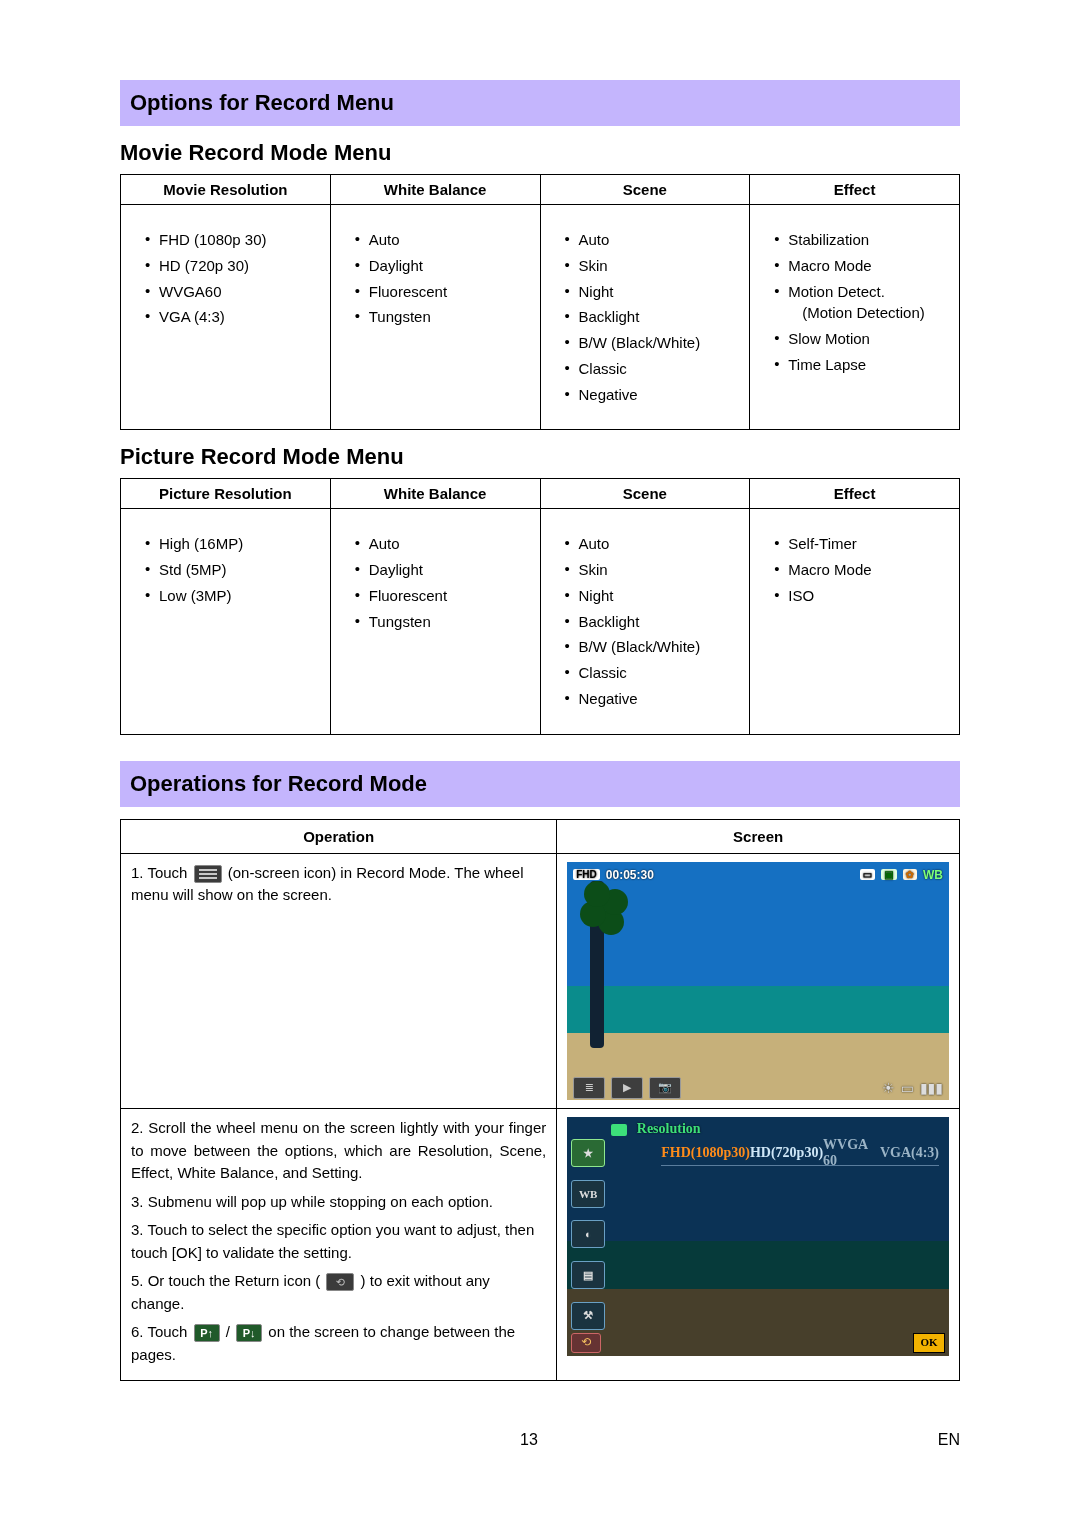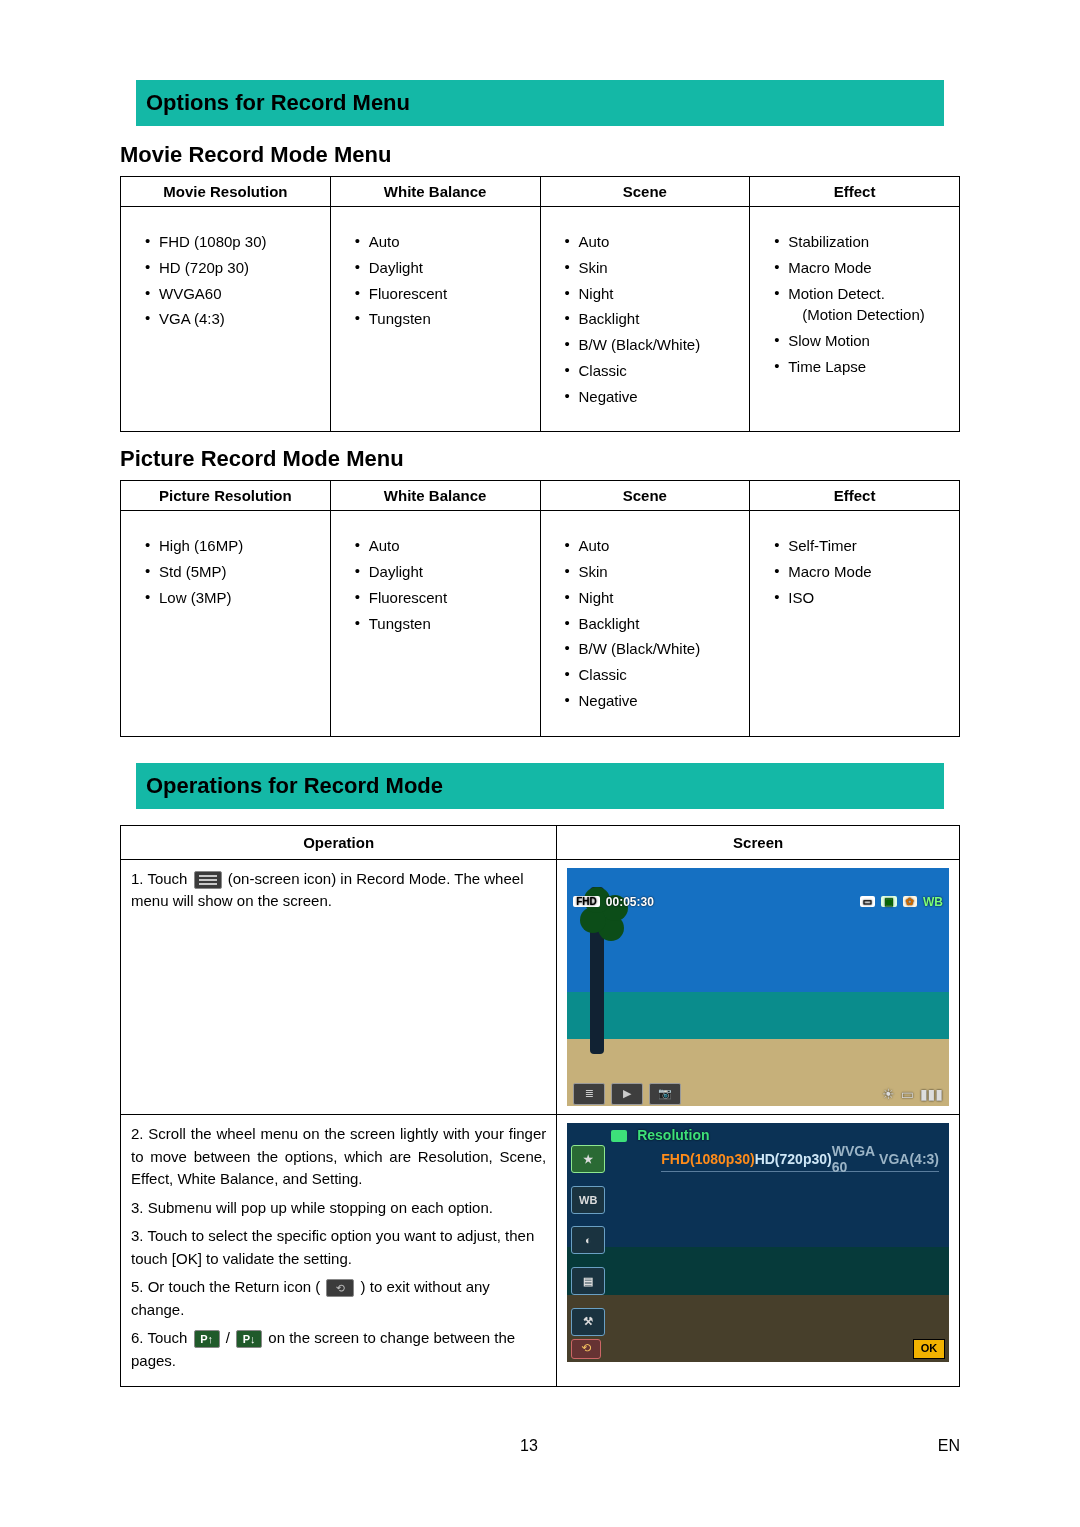--- a/index.html
+++ b/index.html
@@ -7,25 +7,25 @@
     font-family:Arial,Helvetica,sans-serif;
     font-size:16px;
     color:#000;
     background:#fff;
   }
   .page{
     width:840px;
     margin:80px auto 40px auto;
   }
   .section-bar{
-    background:#14b8a6;
+    background:#c4b5fd;
     padding:10px 10px;
     font-size:22px;
     font-weight:bold;
-    margin:16px;
+    margin:0;
   }
   .sub-heading{
     font-size:22px;
     font-weight:bold;
     margin:14px 0 8px 0;
   }
   table.menu{
     border-collapse:collapse;
     width:100%;
     table-layout:fixed;
@@ -121,41 +121,41 @@
     box-shadow:
       18px 8px 0 0 #0c4d18,
       -4px 20px 0 0 #0c4d18,
       14px 28px 0 0 #0c4d18;
   }
   .topbar{
     position:absolute;left:0;right:0;top:0;height:22px;
     padding:2px 6px;display:flex;align-items:center;gap:6px;
     font-size:12px;color:#fff;font-weight:bold;
     text-shadow:0 0 2px #000;
-    margin-top:21px;
   }
   .topbar .spacer{flex:1;}
   .badge{background:#fff;color:#000;border-radius:2px;padding:0 3px;font-size:10px;}
   .badge-green{background:#dfffdf;color:#036803;}
   .badge-orange{color:#cc6a00;background:#fff5e0;}
   .wb{color:#7cff7c;}
   .bottombar{
     position:absolute;left:0;right:0;bottom:0;height:24px;
     display:flex;align-items:center;gap:6px;padding:0 6px;
   }
   .bottombar .btn{
     width:30px;height:20px;background:#3e3e3e;border:1px solid #999;border-radius:2px;
     color:#ccc;font-size:11px;text-align:center;line-height:18px;
   }
   .bottombar .spacer{flex:1;}
   .bottombar .glyph{color:#ddd;font-size:14px;text-shadow:0 0 2px #000;}
   
   .screen2{
     width:100%;aspect-ratio:1.6/1;position:relative;overflow:hidden;
     background:linear-gradient(#114d83 0%,#114d83 52%,#0a5a5a 52%,#0a5a5a 72%,#6e6142 72%,#6e6142 100%);
+    font-family:Liberation Serif, serif;
   }
   .screen2 .dark{position:absolute;inset:0;background:rgba(0,0,0,.35);}
   .screen2 .side{
     position:absolute;left:4px;top:22px;bottom:26px;width:34px;
     display:flex;flex-direction:column;justify-content:space-between;
   }
   .screen2 .side .sbtn{
     height:26px;background:#1a3340;border:1px solid #6aa0c4;border-radius:3px;
     color:#ddd;font-size:11px;display:flex;align-items:center;justify-content:center;
     font-weight:bold;

